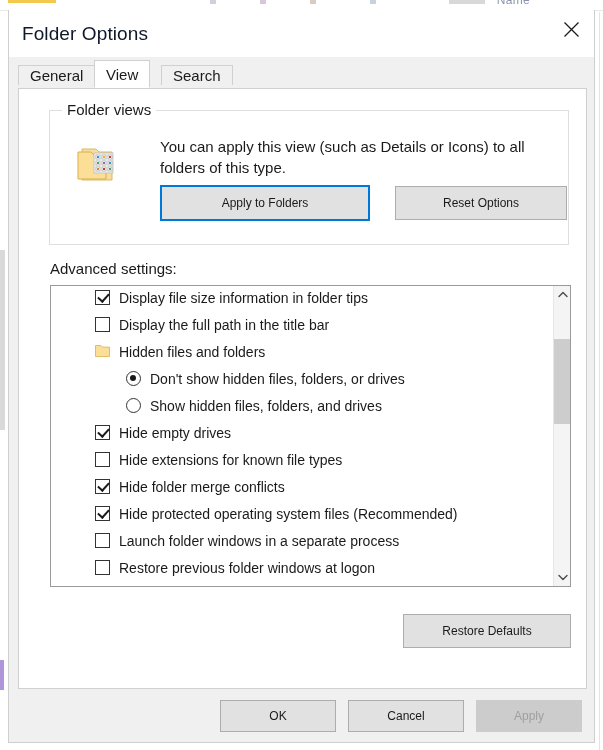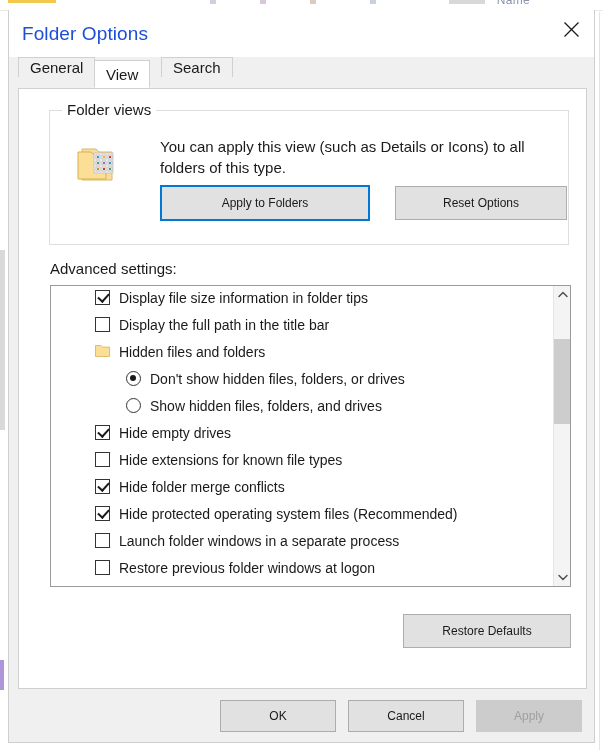--- a/index.html
+++ b/index.html
@@ -76,39 +76,39 @@
   }
 
   
   #titlebar {
     position: relative;
     height: 47px;
     background: #ffffff;
   }
   #title-text {
     position: absolute; left: 13px; top: 13px;
-    font-size: 19px; color: #1d4ed8;
+    font-size: 19px; color: #0f172a;
     letter-spacing: .1px;
   }
   #close-button {
     position: absolute; right: 0px; top: 0px;
     width: 46px; height: 38px;
     display: flex; align-items: center; justify-content: center;
     cursor: default;
   }
   #close-button svg { display: block; }
 
   
   #tabstrip {
     position: absolute; left: 0; top: 47px;
     width: 585px; height: 31px;
     background: #f0f0f0;
   }
   .tab {
-    position: absolute; top: 0;
+    position: absolute; top: 8px;
     height: 20px;
     background: #f0f0f0;
     border: 1px solid #d0d0d0;
     border-bottom: none;
     display: flex; align-items: center; justify-content: center;
     font-size: 15px; color: #1a1a1a;
     padding: 0 11px;
     cursor: default;
   }
   .tab.active {

